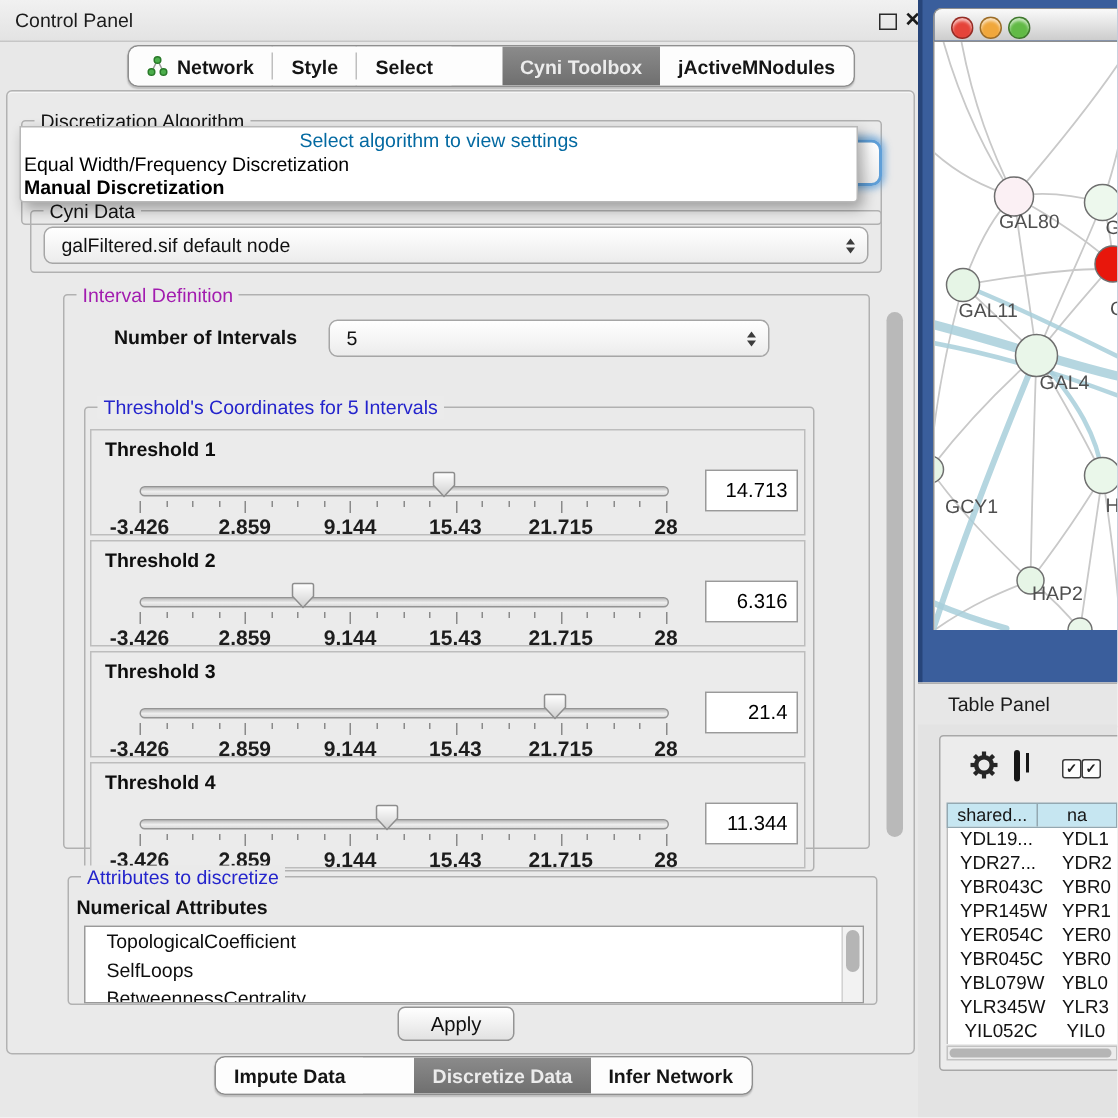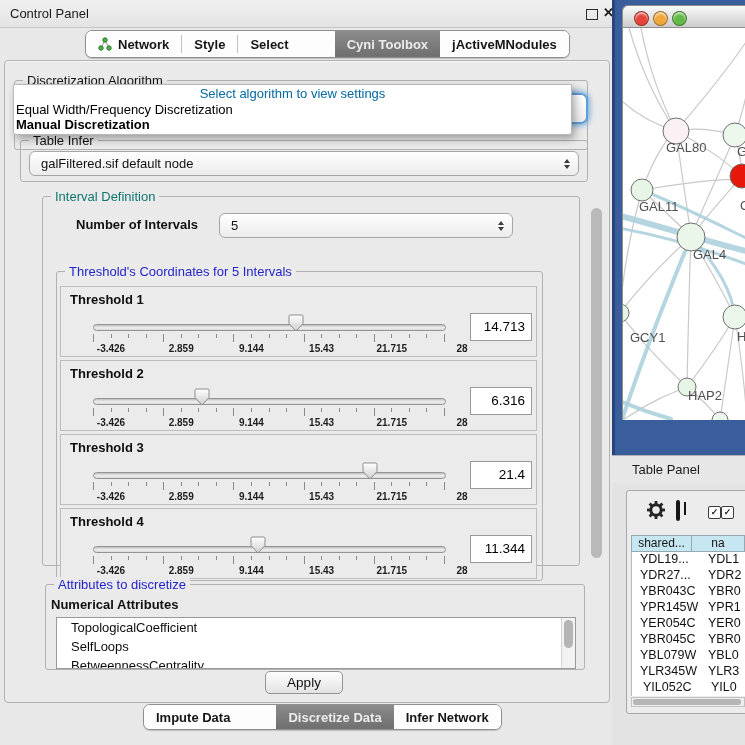--- a/index.html
+++ b/index.html
@@ -18,42 +18,42 @@
        background:#fdfdfd;white-space:nowrap;}
   .seg.sel{background:linear-gradient(#8b8b8b,#6f6f6f);color:#ececec;margin-left:34px;}
   .segdiv{width:1px;background:#bfbfbf;margin:4px 0;}
   .outerbox{left:4px;top:60px;width:604px;height:641px;border:1px solid #b2b2b2;border-radius:4px;
             background:#eaeaea;box-shadow:inset 0 1px 0 #f6f6f6;}
   .vscroll{left:589px;top:63px;width:15px;height:636px;}
   .vthumb{left:2px;width:11px;background:#b9b9b9;border-radius:6px;}
   .group{border:1px solid #b1b1b1;border-radius:3px;}
   .glabel{position:absolute;top:-8px;left:8px;background:#eaeaea;padding:0 4px;font-size:13px;color:#141414;
           white-space:nowrap;}
-  .glabel.green{color:#0f766e;} .glabel.blue{color:#2424cc;}
+  .glabel.green{color:#a21caf;} .glabel.blue{color:#2424cc;}
   .combo{background:linear-gradient(#ffffff,#ececec);border:1px solid #a6a6a6;border-radius:6px;}
   .combo .val{position:absolute;left:11px;top:0;font-size:13px;line-height:23px;color:#111;white-space:nowrap;}
   .spinner{position:absolute;right:8px;top:50%;transform:translateY(-50%);display:flex;flex-direction:column;gap:2px;}
   .tri-up{width:0;height:0;border-left:3.5px solid transparent;border-right:3.5px solid transparent;
           border-bottom:4.5px solid #3c3c3c;}
   .tri-dn{width:0;height:0;border-left:3.5px solid transparent;border-right:3.5px solid transparent;
           border-top:4.5px solid #3c3c3c;}
   .popup{left:13px;top:84px;width:557px;height:49px;background:#ffffff;border:1px solid #b8b8b8;
          border-radius:0 0 3px 3px;box-shadow:3px 4px 9px rgba(0,0,0,.32);z-index:10;}
   .popup-head{text-align:center;color:#0369a1;font-size:13px;line-height:16px;padding-top:1px;}
   .popup-item{font-size:13px;line-height:15px;padding-left:2px;color:#000;white-space:nowrap;}
   .popup-item.bold{font-weight:bold;}
   .focusring{border:2px solid #5f9fd8;box-shadow:0 0 5px 2px rgba(95,159,216,.75);border-radius:7px;
              background:linear-gradient(#fff,#ededed);z-index:1;}
   .throw{position:absolute;left:3px;width:475px;height:69px;border:1px solid #bdbdbd;background:#ebebeb;}
   .thlabel{position:absolute;left:9px;top:5px;font-size:13px;font-weight:bold;color:#0e0e0e;}
   .track{position:absolute;left:32px;top:37px;width:351px;height:5px;border:1px solid #949494;border-radius:4px;
          background:linear-gradient(#bdbdbd,#efefef 55%,#d9d9d9);}
   .tick{position:absolute;width:1px;background:#8a8a8a;}
-  .ticklab{position:absolute;transform:translateX(-50%);font-size:10px;font-weight:bold;color:#1d1d1d;
-           white-space:nowrap;margin-left:18px;}
+  .ticklab{position:absolute;transform:translateX(-50%);font-size:14px;font-weight:bold;color:#1d1d1d;
+           white-space:nowrap;}
   .valbox{position:absolute;left:409px;top:26px;width:54px;height:26px;background:#fff;border:1px solid #9a9a9a;
           font-size:13.5px;line-height:26px;text-align:right;padding-right:6px;box-sizing:content-box;color:#000;}
   .hwrap{position:absolute;top:27px;width:16px;height:18px;}
   .attr-item{font-size:13px;line-height:19px;padding-left:14px;color:#0d0d0d;white-space:nowrap;}
   .btn{background:linear-gradient(#ffffff,#e2e2e2);border:1px solid #949494;border-radius:5px;
        font-size:13.5px;text-align:center;line-height:21px;color:#111;}
   
   .desktop{left:612px;top:0;width:133px;height:455px;background:#3a5e9c;border-left:3px solid #27457a;}
   .netwin{left:622px;top:5px;width:147px;height:415px;}
   .nettitle{left:0;top:0;width:123px;height:23px;background:linear-gradient(#fafafa,#cccccc);
@@ -140,21 +140,21 @@
   <div class="abs popup">
     <div class="popup-head">Select algorithm to view settings</div>
     <div id="popup-options">
         <div class="popup-item">Equal Width/Frequency Discretization</div>
         <div class="popup-item bold">Manual Discretization</div>
       </div>
   </div>
 
   
   <div class="abs group" style="left:20px;top:140px;width:566px;height:40px;">
-    <span class="glabel">Table Infer</span>
+    <span class="glabel">Cyni Data</span>
     <div class="combo" style="position:absolute;left:8px;top:10px;width:548px;height:23px;">
       <span class="val">galFiltered.sif default node</span>
       <span class="spinner">
           <span class="tri-up"></span>
           <span class="tri-dn"></span>
         </span>
     </div>
   </div>
 
   

